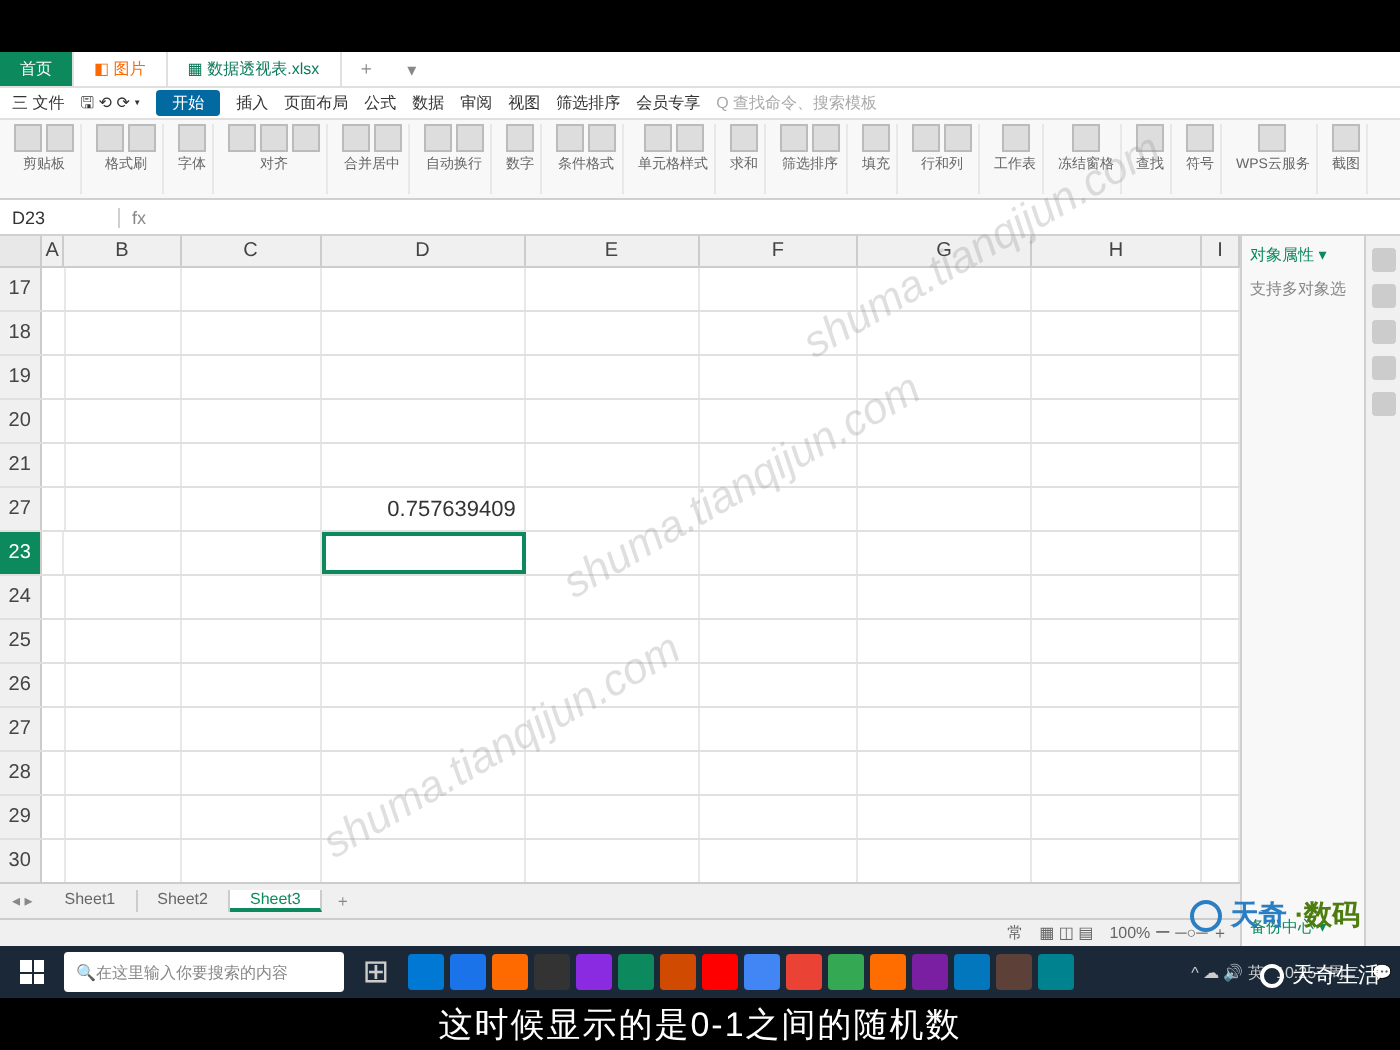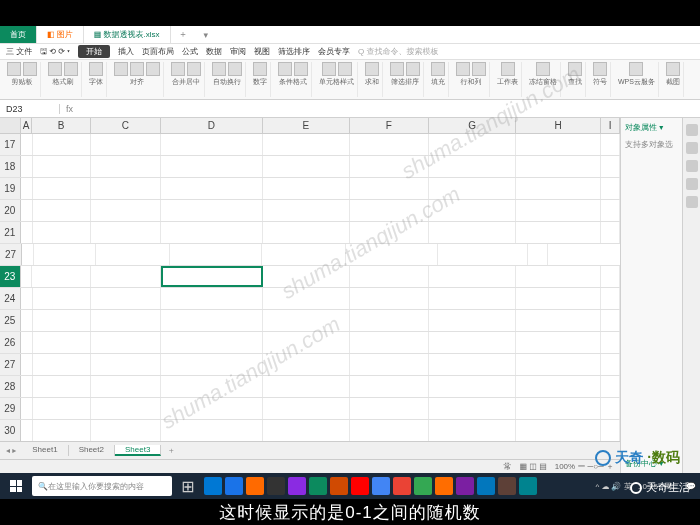--- a/index.html
+++ b/index.html
@@ -6,21 +6,21 @@
 body{width:700px;height:525px;overflow:hidden;background:#000;position:relative}
 .letterbox-top{height:26px;background:#000}
 .app{background:#fff;height:447px;display:flex;flex-direction:column;font-size:9px}
 .titlebar{height:18px;background:#fff;display:flex;align-items:center;border-bottom:1px solid #e0e0e0}
 .tab{height:100%;display:flex;align-items:center;padding:0 10px;font-size:8px;border-right:1px solid #e0e0e0}
 .tab.active{background:#0c8a5e;color:#fff}
 .tab.orange{color:#ff6a00}
 .tab.doc{color:#0c7a5a}
 .tab-add{padding:0 8px;color:#888}
 .menubar{height:16px;display:flex;align-items:center;gap:8px;padding:0 6px;font-size:8px;color:#333;border-bottom:1px solid #e0e0e0}
-.menubar .green{background:#404040;color:#fff;padding:1px 8px;border-radius:2px}
+.menubar .green{background:#0369a1;color:#fff;padding:1px 8px;border-radius:2px}
 .ribbon{height:40px;display:flex;align-items:center;gap:4px;padding:2px 4px;border-bottom:1px solid #d0d0d0;background:#f8f8f8;overflow:hidden}
 .rgrp{display:flex;flex-direction:column;align-items:center;gap:1px;padding:0 3px;border-right:1px solid #e8e8e8;height:100%}
 .ricon{width:14px;height:14px;background:#ddd;border:1px solid #bbb}
 .rrow{display:flex;gap:2px}
 .rtxt{font-size:7px;color:#666;white-space:nowrap}
 .fbar{height:18px;display:flex;align-items:center;border-bottom:1px solid #d0d0d0;background:#fff}
 .namebox{width:60px;padding:0 6px;font-size:9px;color:#333;border-right:1px solid #d0d0d0}
 .fx{padding:0 6px;color:#888;font-size:9px}
 .main{flex:1;display:flex;overflow:hidden}
 .sheet{flex:1;display:flex;flex-direction:column;overflow:hidden}
@@ -293,20 +293,21 @@
             <div class="cell" style="width: 84px;"></div>
             <div class="cell" style="width: 92px;"></div>
             <div class="cell" style="width: 90px;"></div>
             <div class="cell" style="width: 20px;"></div>
           </div>
           <div class="row">
             <div class="rh">27</div>
             <div class="cell" style="width: 12px;"></div>
             <div class="cell" style="width: 62px;"></div>
             <div class="cell" style="width: 74px;"></div>
+            <div class="cell" style="width: 108px;">0.757639409</div>
             <div class="cell" style="width: 92px;"></div>
             <div class="cell" style="width: 84px;"></div>
             <div class="cell" style="width: 92px;"></div>
             <div class="cell" style="width: 90px;"></div>
             <div class="cell" style="width: 20px;"></div>
           </div>
           <div class="row">
             <div class="rh sel">23</div>
             <div class="cell" style="width: 12px;"></div>
             <div class="cell" style="width: 62px;"></div>

